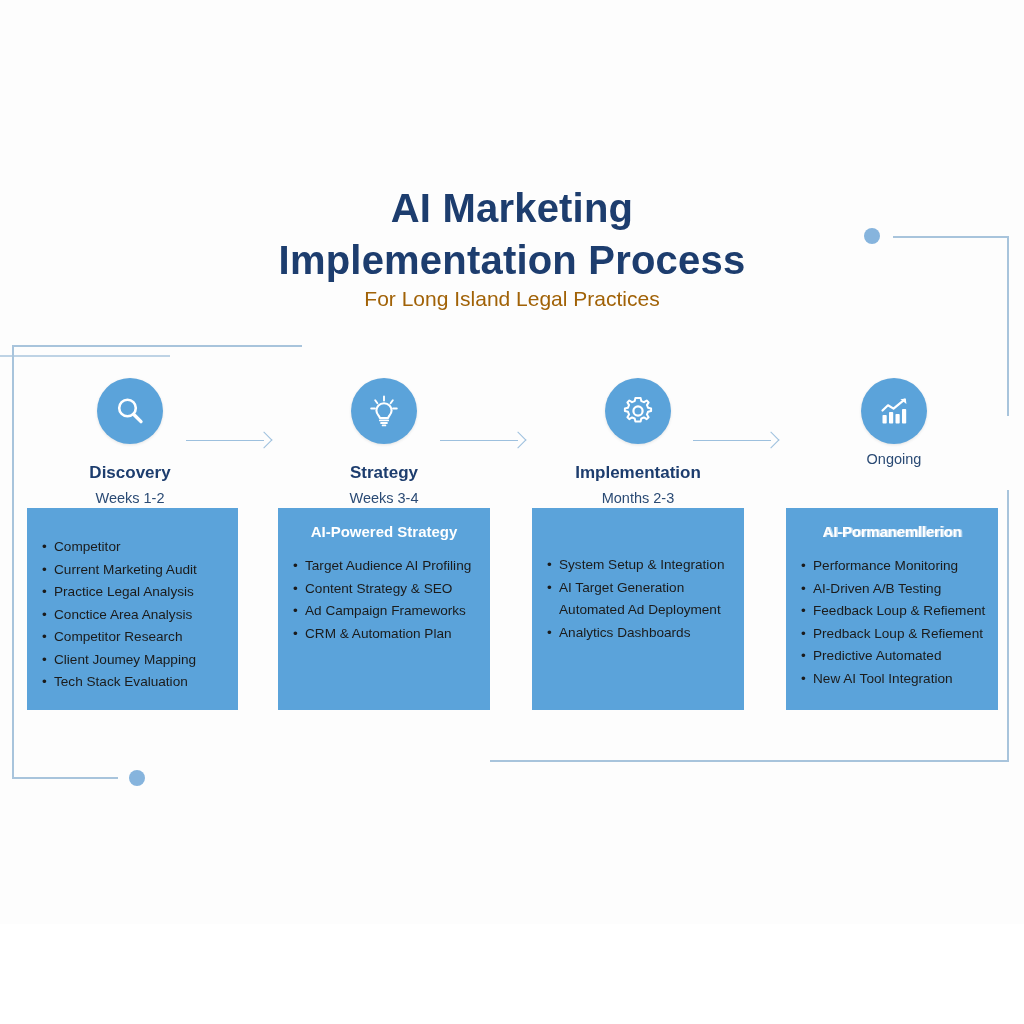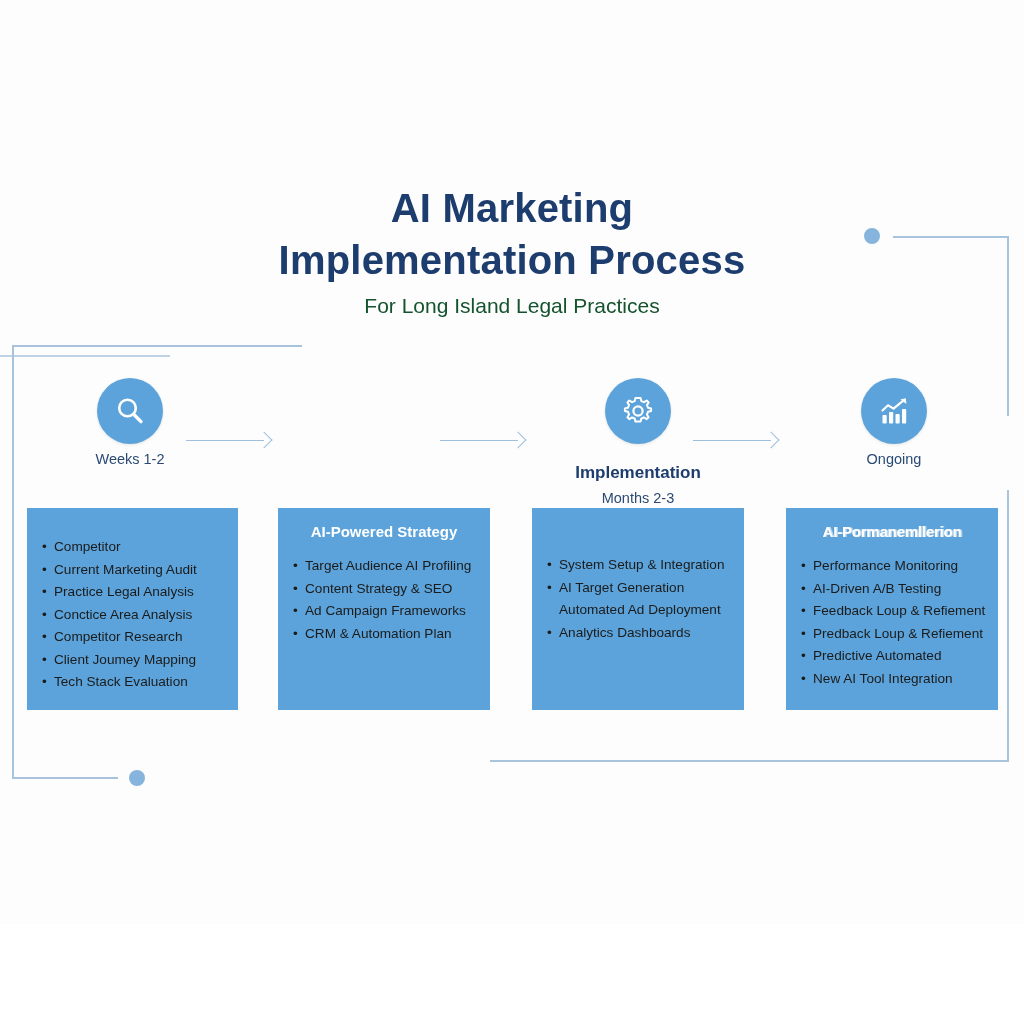--- a/index.html
+++ b/index.html
@@ -46,23 +46,22 @@
   .title-line {
     font-size: 40px;
     font-weight: bold;
     color: #1c3a६8;
     color: #1d3d6e;
     letter-spacing: 0.2px;
     line-height: 52px;
     white-space: nowrap;
   }
   .subtitle {
-    margin-top: 7px;
     font-size: 21px;
-    color: #14532d;
+    color: #a16207;
     line-height: 26px;
   }
 
   
   .stage {
     position: absolute;
     top: 378px;
     width: 212px;
     text-align: center;
   }
@@ -206,35 +205,55 @@
     <div class="head" style="left:72px;"></div>
   </div>
 
   <div class="stage" style="left:24px;">
     <div class="icon-circle">
       <svg width="34" height="34" viewBox="0 0 34 34">
         <circle cx="14.5" cy="14" r="8.3" fill="none" stroke="#ffffff" stroke-width="2.6"></circle>
         <line x1="20.6" y1="20.2" x2="28" y2="27.6" stroke="#ffffff" stroke-width="3.4" stroke-linecap="round"></line>
       </svg>
     </div>
+    <div class="stage-name">Discovery</div>
     <div class="stage-time">Weeks 1-2</div>
   </div>
   <div class="content-box" style="left:27px; width:211px;">
     <div class="box-heading spacer-only"></div>
     <ul class="box-list">
       <li class="bulleted">Competitor</li>
       <li class="bulleted">Current Marketing Audit</li>
       <li class="bulleted">Practice Legal Analysis</li>
       <li class="bulleted">Conctice Area Analysis</li>
       <li class="bulleted">Competitor Research</li>
       <li class="bulleted">Client Joumey Mapping</li>
       <li class="bulleted">Tech Stack Evaluation</li>
     </ul>
   </div>
 
+  <div class="stage" style="left:278px;">
+    <div class="icon-circle">
+      <svg width="36" height="36" viewBox="0 0 36 36">
+        <g stroke="#ffffff" stroke-width="1.9" stroke-linecap="round">
+          <line x1="18" y1="3.5" x2="18" y2="7.5"></line>
+          <line x1="9.2" y1="7.2" x2="11.4" y2="10.3"></line>
+          <line x1="26.8" y1="7.2" x2="24.6" y2="10.3"></line>
+          <line x1="5.2" y1="15.5" x2="9.0" y2="15.5"></line>
+          <line x1="30.8" y1="15.5" x2="27.0" y2="15.5"></line>
+        </g>
+        <path d="M18 10.2 c-4.6 0 -7.6 3.4 -7.6 7.3 c0 2.9 1.9 4.6 2.9 6.1 l0.5 1.4 l8.4 0 l0.5 -1.4 c1.0 -1.5 2.9 -3.2 2.9 -6.1 c0 -3.9 -3.0 -7.3 -7.6 -7.3 z" fill="none" stroke="#ffffff" stroke-width="2.1" stroke-linejoin="round"></path>
+        <line x1="13.9" y1="27.4" x2="22.1" y2="27.4" stroke="#ffffff" stroke-width="1.9" stroke-linecap="round"></line>
+        <line x1="15.1" y1="30.0" x2="20.9" y2="30.0" stroke="#ffffff" stroke-width="1.9" stroke-linecap="round"></line>
+        <line x1="16.6" y1="32.4" x2="19.4" y2="32.4" stroke="#ffffff" stroke-width="1.8" stroke-linecap="round"></line>
+      </svg>
+    </div>
+    <div class="stage-name">Strategy</div>
+    <div class="stage-time">Weeks 3-4</div>
+  </div>
   <div class="content-box" style="left:278px; width:212px;">
     <div class="box-heading">AI-Powered Strategy</div>
     <ul class="box-list">
       <li class="bulleted">Target Audience AI Profiling</li>
       <li class="bulleted">Content Strategy &amp; SEO</li>
       <li class="bulleted">Ad Campaign Frameworks</li>
       <li class="bulleted">CRM &amp; Automation Plan</li>
     </ul>
   </div>
 

